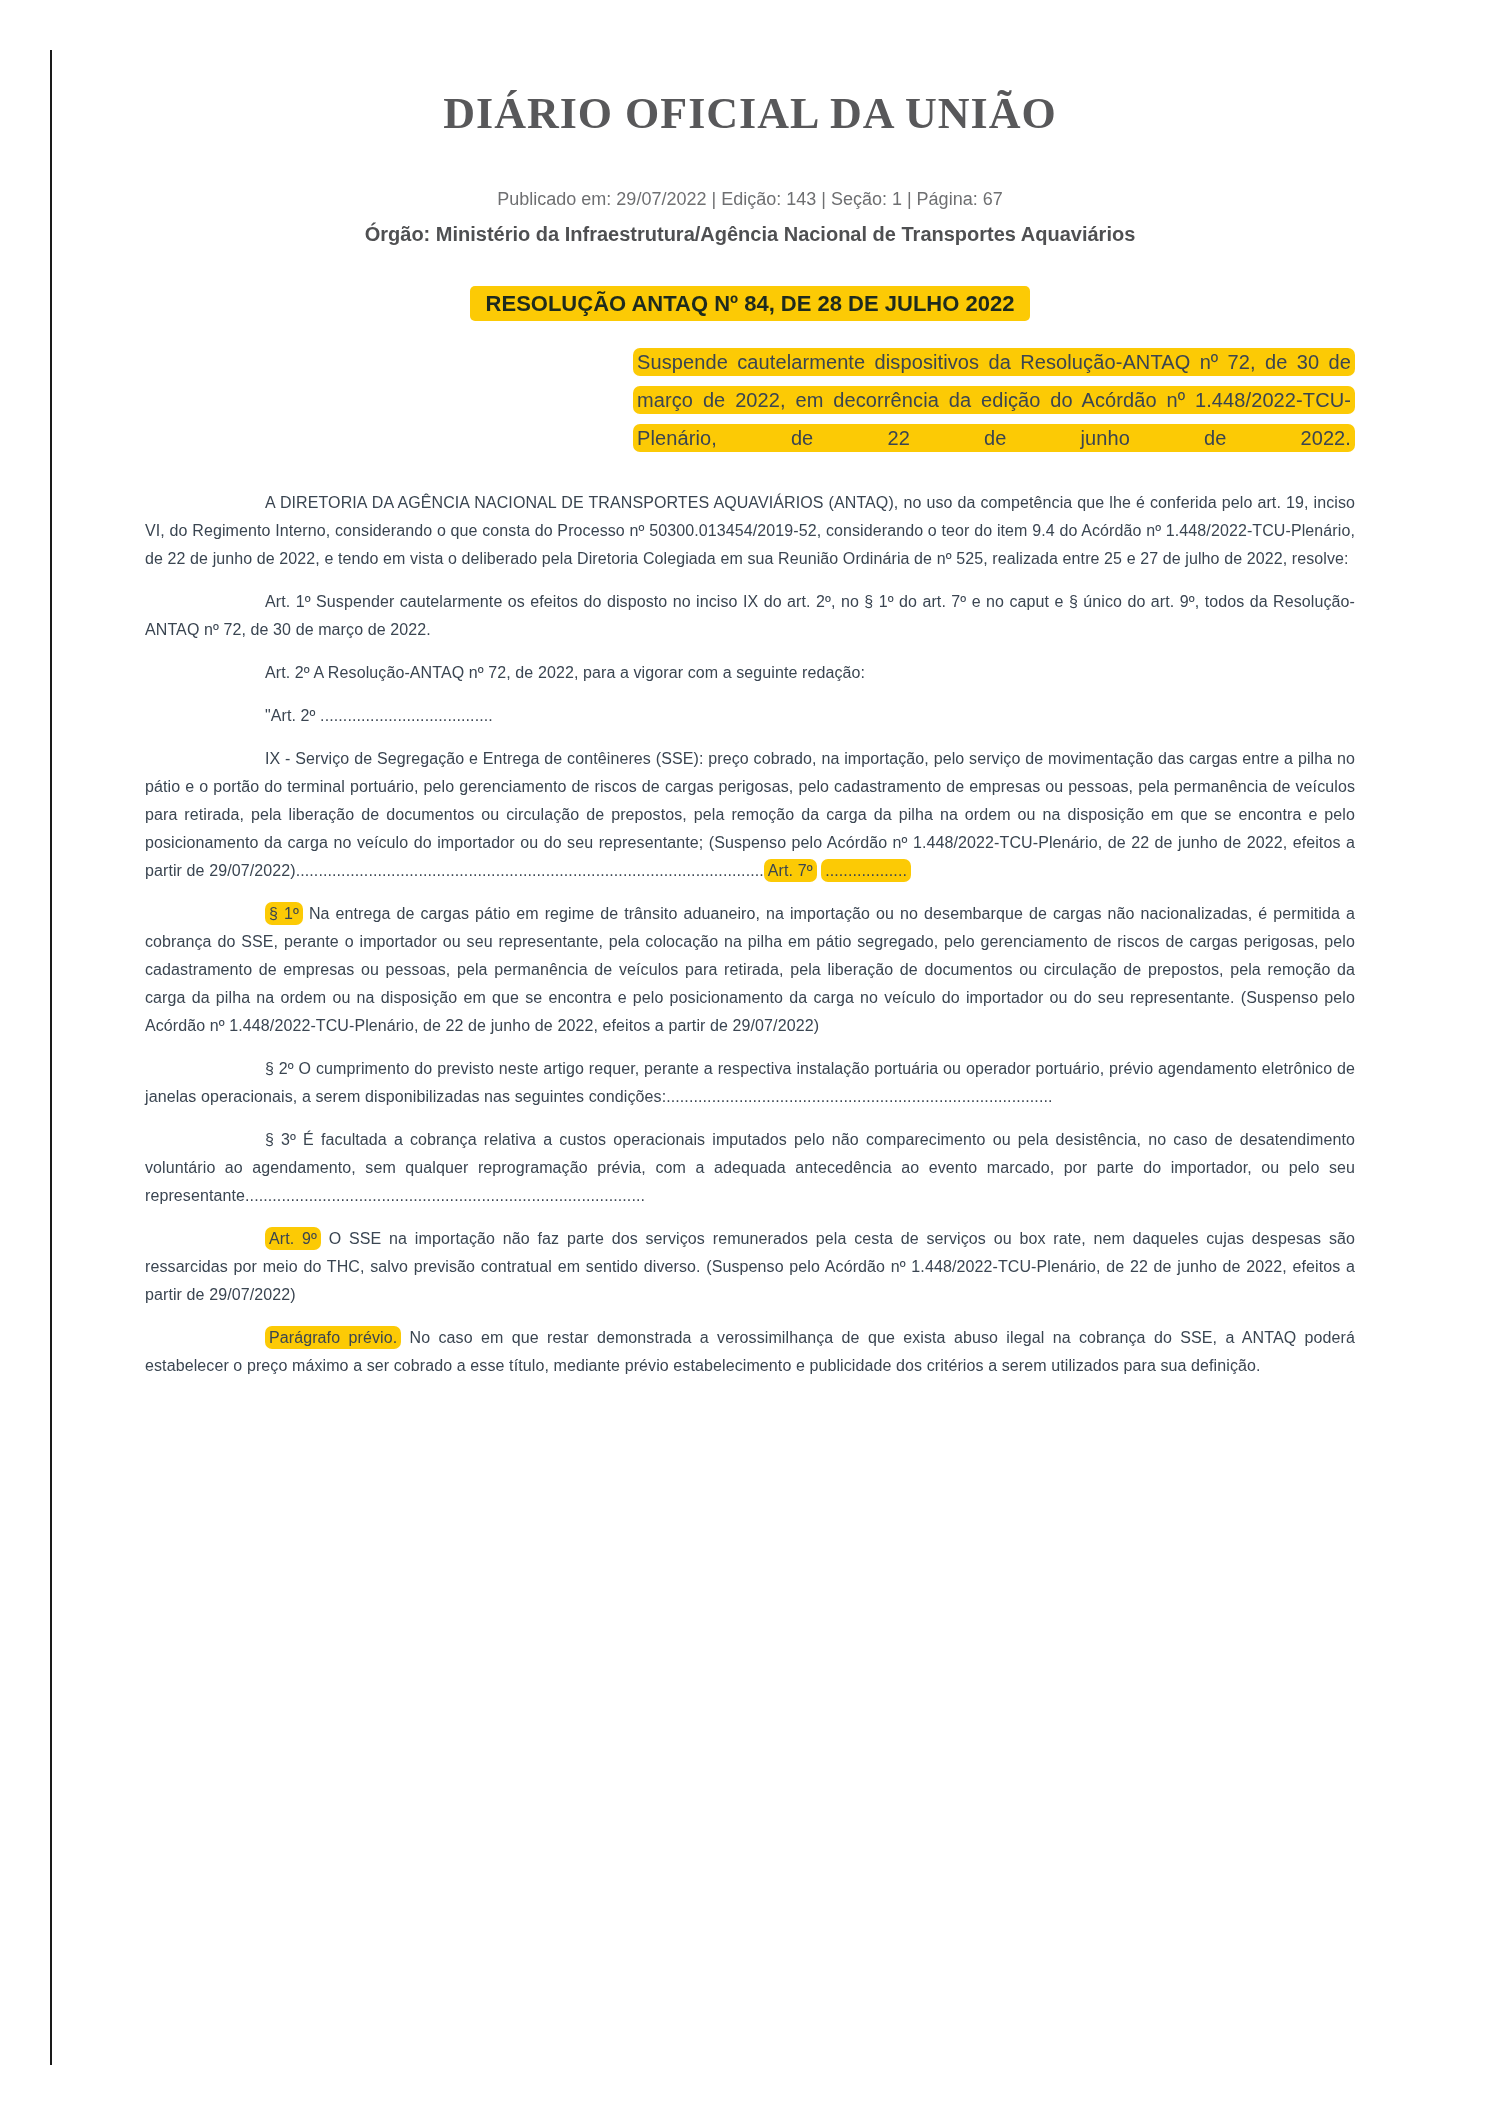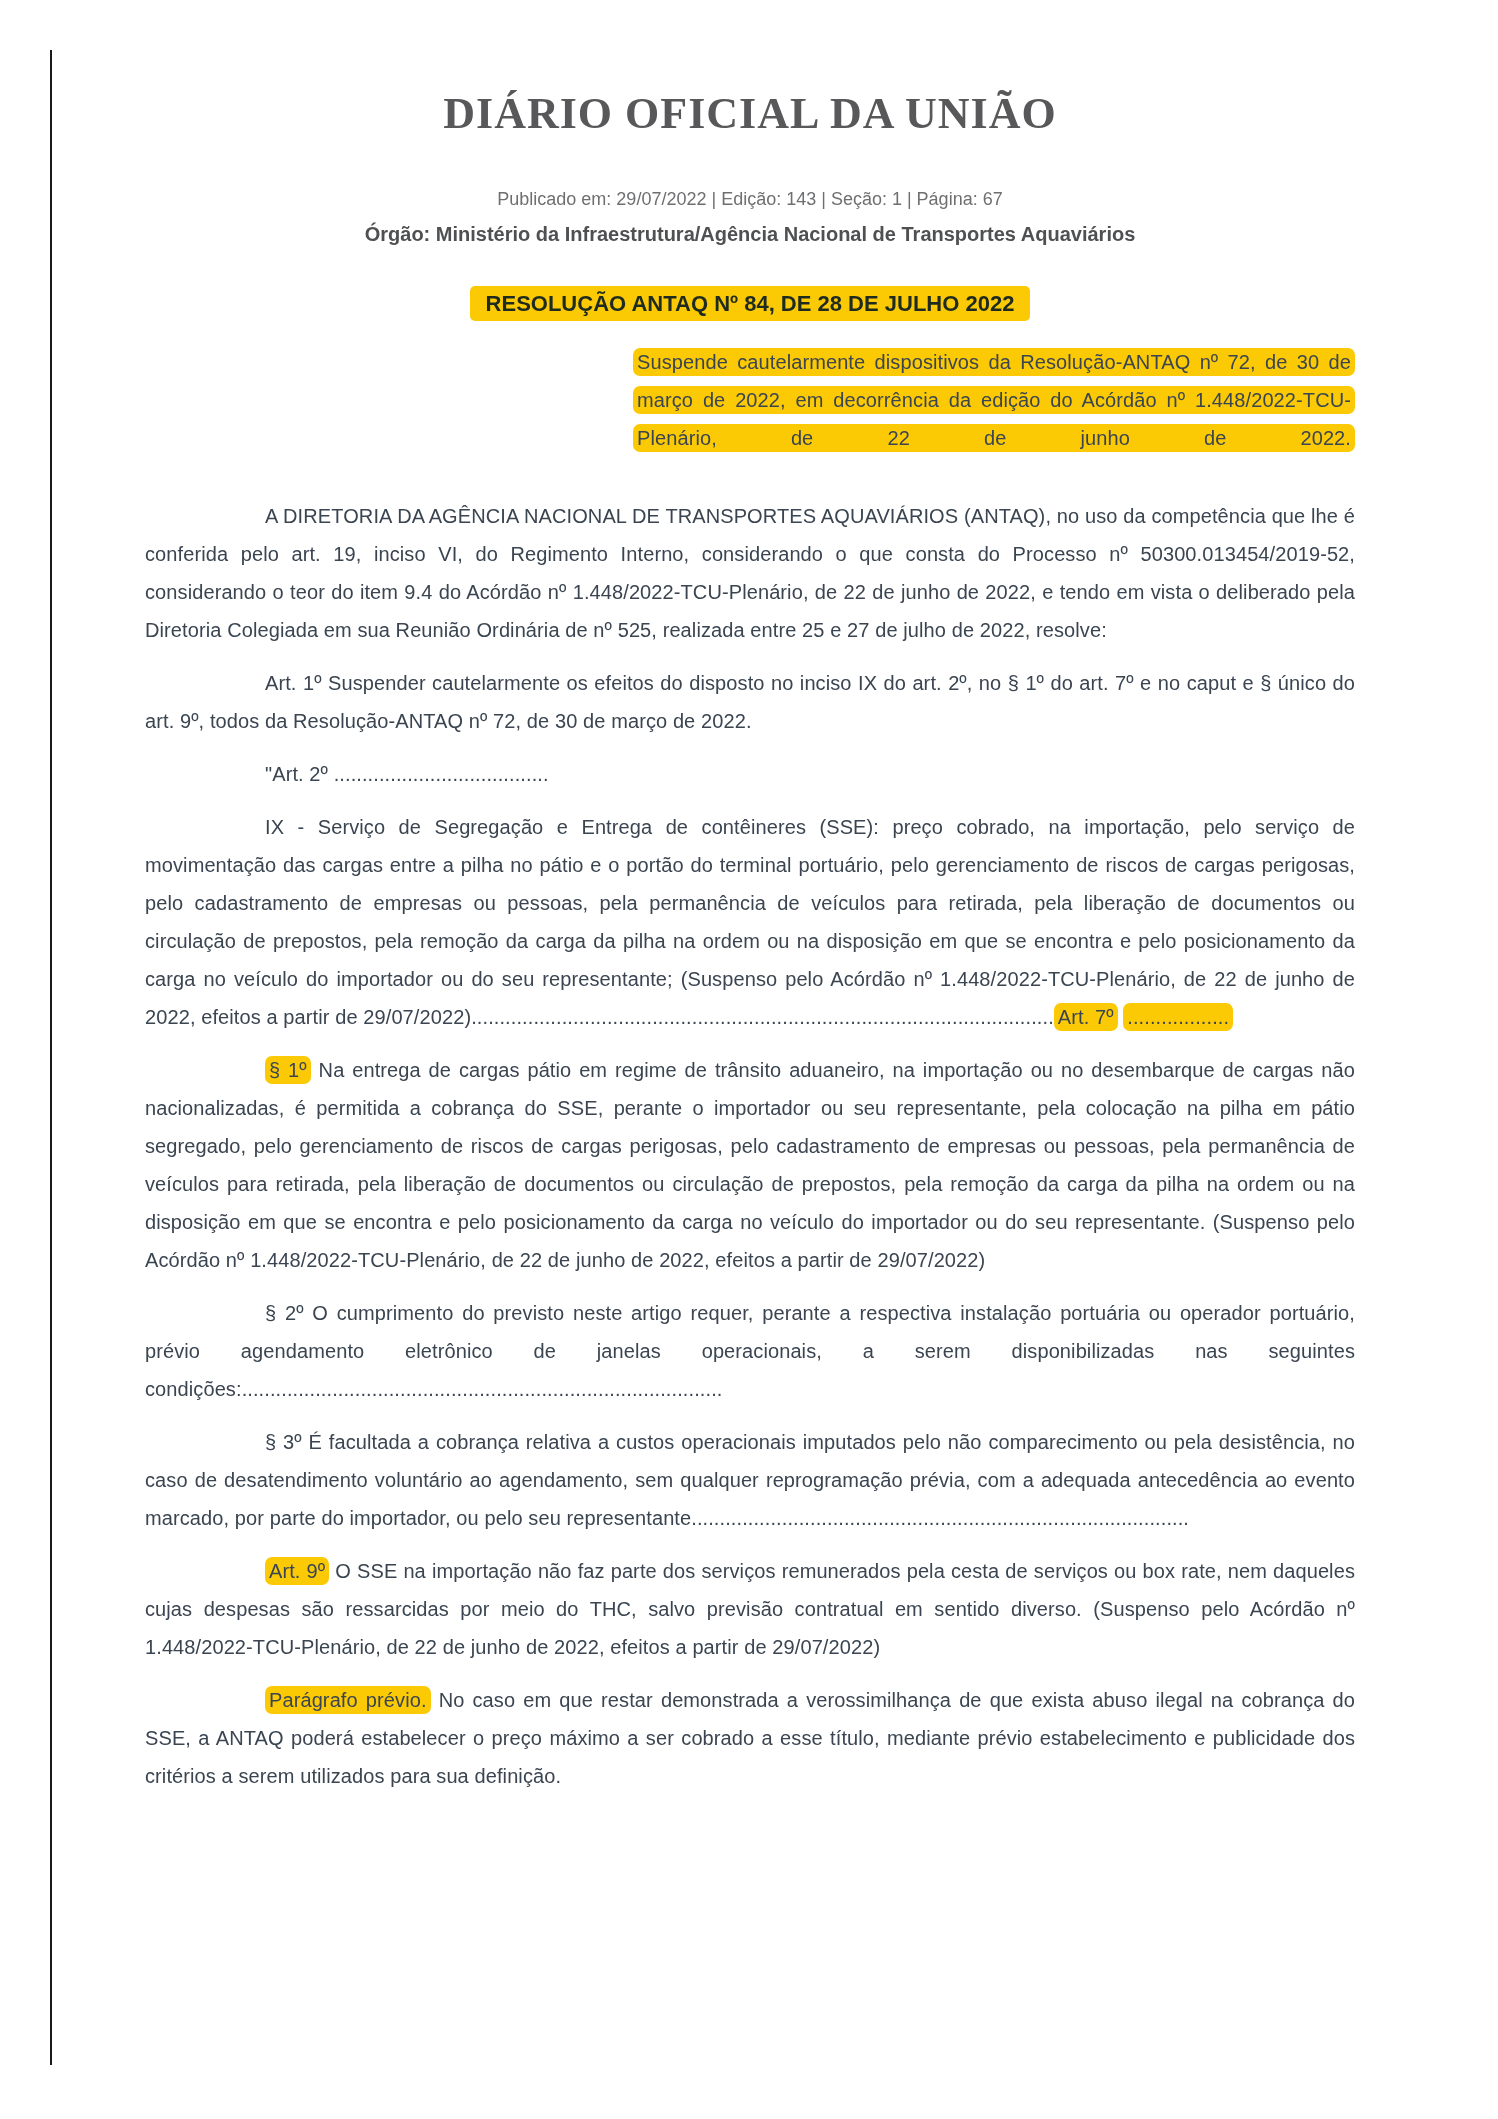--- a/index.html
+++ b/index.html
@@ -72,23 +72,23 @@
     margin-top: 25px;
     margin-left: 488px;
     width: 722px;
     text-align: justify;
     text-align-last: justify;
     font-size: 20px;
     line-height: 38px;
     letter-spacing: 0.1px;
   }
   .doc-body {
-    margin-top: 40px;
-    font-size: 20px;
-    line-height: 38px;
+    margin-top: 32px;
+    font-size: 16px;
+    line-height: 28px;
     letter-spacing: 0.1px;
   }
   .para {
     margin: 0 0 15px 0;
     text-align: justify;
     text-indent: 120px;
   }
   .dots {
     word-break: break-all;
     overflow-wrap: anywhere;
@@ -110,20 +110,21 @@
   <div class="res-title"><span class="hl">RESOLUÇÃO ANTAQ Nº 84, DE 28 DE JULHO 2022</span></div>
 
   <div class="ementa"><span class="hl">Suspende cautelarmente dispositivos da Resolução-ANTAQ nº 72, de 30 de março de 2022, em decorrência da edição do Acórdão nº 1.448/2022-TCU-Plenário, de 22 de junho de 2022.</span></div>
 
   <div class="doc-body">
 
     <p class="para"><span>A DIRETORIA DA AGÊNCIA NACIONAL DE TRANSPORTES AQUAVIÁRIOS (ANTAQ), no uso da competência que lhe é conferida pelo art. 19, inciso VI, do Regimento Interno, considerando o que consta do Processo nº 50300.013454/2019-52, considerando o teor do item 9.4 do Acórdão nº 1.448/2022-TCU-Plenário, de 22 de junho de 2022, e tendo em vista o deliberado pela Diretoria Colegiada em sua Reunião Ordinária de nº 525, realizada entre 25 e 27 de julho de 2022, resolve:</span></p>
 
     <p class="para"><span>Art. 1º Suspender cautelarmente os efeitos do disposto no inciso IX do art. 2º, no § 1º do art. 7º e no caput e § único do art. 9º, todos da Resolução-ANTAQ nº 72, de 30 de março de 2022.</span></p>
 
+    <p class="para"><span>Art. 2º A Resolução-ANTAQ nº 72, de 2022, para a vigorar com a seguinte redação:</span></p>
 
     <p class="para"><span>"Art. 2º </span><span class="dots">......................................</span></p>
 
     <p class="para"><span>IX - Serviço de Segregação e Entrega de contêineres (SSE): preço cobrado, na importação, pelo serviço de movimentação das cargas entre a pilha no pátio e o portão do terminal portuário, pelo gerenciamento de riscos de cargas perigosas, pelo cadastramento de empresas ou pessoas, pela permanência de veículos para retirada, pela liberação de documentos ou circulação de prepostos, pela remoção da carga da pilha na ordem ou na disposição em que se encontra e pelo posicionamento da carga no veículo do importador ou do seu representante; (Suspenso pelo Acórdão nº 1.448/2022-TCU-Plenário, de 22 de junho de 2022, efeitos a partir de 29/07/2022)</span><span class="dots">.......................................................................................................</span><span class="hl">Art. 7º</span> <span class="hl dots">..................</span></p>
 
     <p class="para"><span class="hl">§ 1º</span><span> Na entrega de cargas pátio em regime de trânsito aduaneiro, na importação ou no desembarque de cargas não nacionalizadas, é permitida a cobrança do SSE, perante o importador ou seu representante, pela colocação na pilha em pátio segregado, pelo gerenciamento de riscos de cargas perigosas, pelo cadastramento de empresas ou pessoas, pela permanência de veículos para retirada, pela liberação de documentos ou circulação de prepostos, pela remoção da carga da pilha na ordem ou na disposição em que se encontra e pelo posicionamento da carga no veículo do importador ou do seu representante. (Suspenso pelo Acórdão nº 1.448/2022-TCU-Plenário, de 22 de junho de 2022, efeitos a partir de 29/07/2022)</span></p>
 
     <p class="para"><span>§ 2º O cumprimento do previsto neste artigo requer, perante a respectiva instalação portuária ou operador portuário, prévio agendamento eletrônico de janelas operacionais, a serem disponibilizadas nas seguintes condições:</span><span class="dots">.....................................................................................</span></p>
 
     <p class="para"><span>§ 3º É facultada a cobrança relativa a custos operacionais imputados pelo não comparecimento ou pela desistência, no caso de desatendimento voluntário ao agendamento, sem qualquer reprogramação prévia, com a adequada antecedência ao evento marcado, por parte do importador, ou pelo seu representante</span><span class="dots">........................................................................................</span></p>

